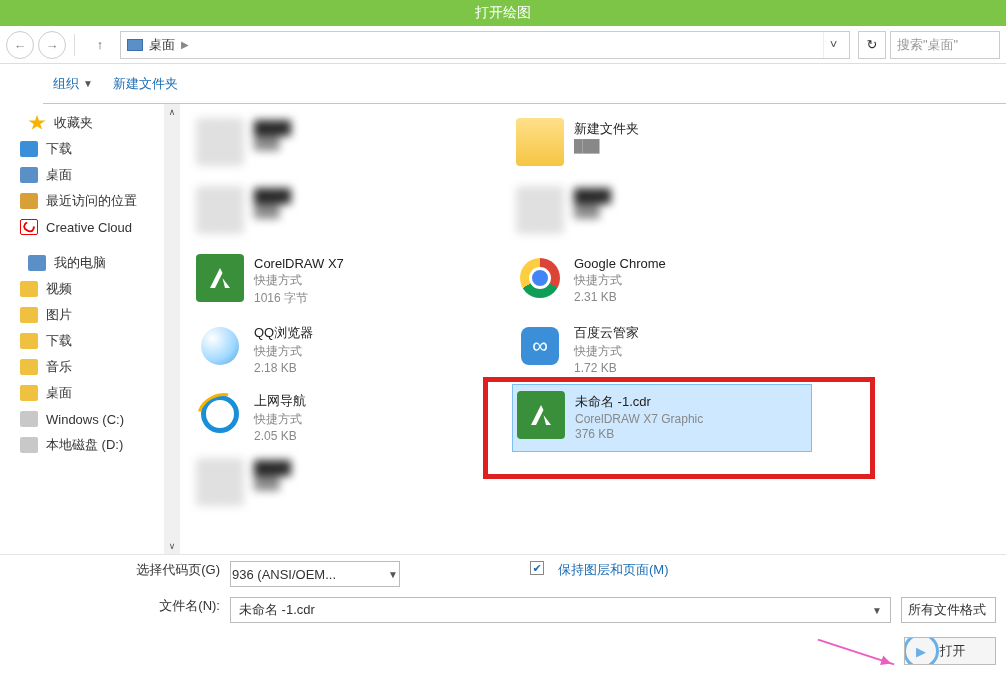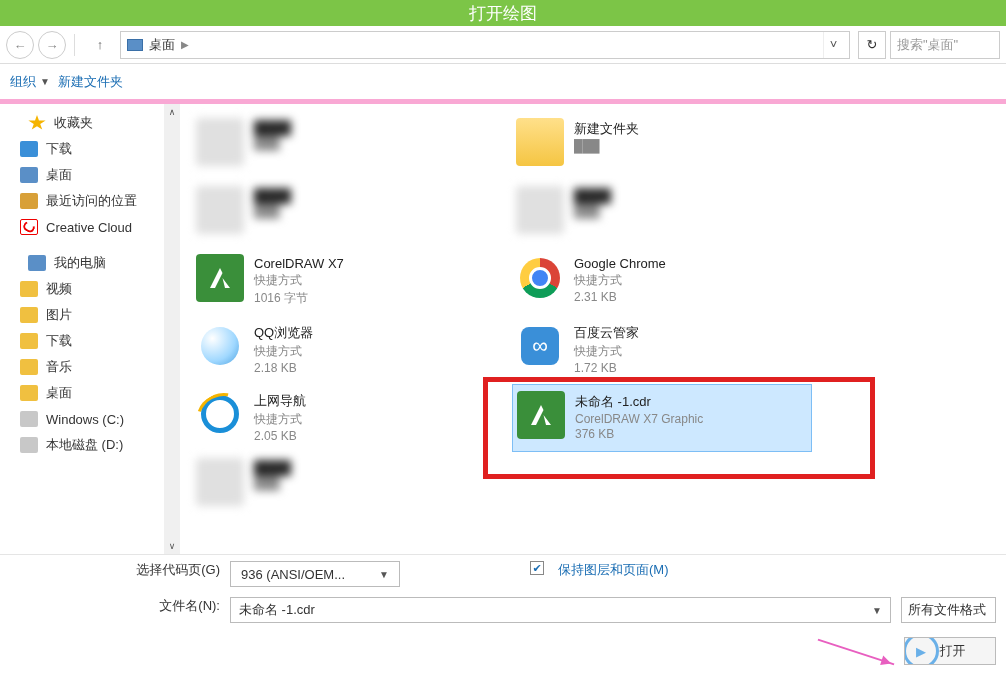--- a/index.html
+++ b/index.html
@@ -1,31 +1,31 @@
 <!DOCTYPE html>
 <html><head>
 <meta charset="utf-8">
 <style>
 * { margin: 0; padding: 0; box-sizing: border-box; font-family: "Microsoft YaHei", "Segoe UI", sans-serif; }
 body { width: 1006px; height: 686px; background: #fff; overflow: hidden; font-size: 13px; color: #333; }
 
 .titlebar { height: 26px; background: #7cc547; display: flex; align-items: center; justify-content: center; }
-.titlebar span { color: #fff; font-size: 17px; }
+.titlebar span { color: #fff; font-size: 14px; }
 
 .navbar { height: 38px; border-bottom: 1px solid #ddd; display: flex; align-items: center; padding: 0 6px; gap: 4px; }
 .nav-btn { width: 28px; height: 28px; border: 1px solid #ccc; border-radius: 50%; display: flex; align-items: center; justify-content: center; color: #888; background: #fff; }
 .up-btn { width: 24px; height: 24px; display: flex; align-items: center; justify-content: center; color: #555; }
 .breadcrumb { flex: 1; height: 28px; border: 1px solid #ccc; display: flex; align-items: center; padding: 0 6px; gap: 6px; margin: 0 4px; }
 .bc-icon { width: 16px; height: 12px; background: #5a8fc7; border: 1px solid #3a6fa7; }
 .bc-arrow { color: #888; font-size: 10px; }
 .bc-drop { margin-left: auto; width: 20px; height: 100%; display: flex; align-items: center; justify-content: center; color: #555; border-left: 1px solid #eee; }
 .refresh-btn { width: 28px; height: 28px; display: flex; align-items: center; justify-content: center; border: 1px solid #ccc; }
 .search-box { width: 110px; height: 28px; border: 1px solid #ccc; padding: 0 6px; color: #999; display: flex; align-items: center; }
 
-.toolbar { height: 40px; display: flex; align-items: center; padding: 0 10px; gap: 8px; border-bottom: 5px solid #f9a8d4; }
+.toolbar { height: 40px; display: flex; align-items: center; padding: 0 10px; gap: 20px; border-bottom: 1px solid #f9a8d4; margin-left: 43px; }
 .tb-item { color: #1a6db3; display: flex; align-items: center; gap: 4px; }
 .tb-drop { font-size: 10px; color: #555; }
 
 .main { display: flex; height: 450px; position: relative; }
 .sidebar { width: 180px; border-right: 1px solid #e8e8e8; padding: 6px 0; overflow: hidden; }
 .sb-group { margin-bottom: 10px; }
 .sb-item { display: flex; align-items: center; height: 26px; padding: 0 10px 0 20px; gap: 8px; }
 .sb-head { padding-left: 10px; }
 .sb-expand { width: 10px; color: #666; font-size: 10px; }
 .sb-icon { width: 18px; height: 16px; background: #f0c040; border-radius: 2px; flex-shrink: 0; }
@@ -60,21 +60,21 @@
 .fi-text.blur { filter: blur(4px); color: #bbb; }
 
 .highlight-box { position: absolute; border: 5px solid #e02020; pointer-events: none; }
 .selected-file { background: #cde8ff; border: 1px solid #7dbef5; }
 
 .bottom { border-top: 1px solid #e5e5e5; padding: 6px 10px 0; }
 .row { display: flex; height: 36px; gap: 10px; }
 .row-label { text-align: right; color: #333; }
 .codepage-label { width: 210px; }
 .filename-label { width: 210px; }
-.select-box { height: 26px; border: 1px solid #bbb; display: flex; align-items: center; padding: 0 10px; background: #fff; }
+.select-box { height: 26px; border: 1px solid #bbb; display: flex; align-items: center; padding: 0 1px; background: #fff; }
 .select-arrow { margin-left: auto; font-size: 10px; color: #555; }
 .checkbox { width: 14px; height: 14px; border: 1px solid #888; display: inline-flex; align-items: center; justify-content: center; color: #1a6db3; font-size: 11px; margin-right: 4px; }
 .check-label { color: #1a6db3; }
 .filename-input { flex: 1; height: 26px; border: 1px solid #bbb; padding: 0 8px; display: flex; align-items: center; }
 .filetype-box { width: 95px; height: 26px; border: 1px solid #bbb; display: flex; align-items: center; padding: 0 6px; }
 
 .open-btn-area { display: flex; justify-content: flex-end; padding: 4px 0 0; position: relative; }
 .open-btn { width: 92px; height: 28px; border: 1px solid #bbb; display: flex; align-items: center; justify-content: center; background: #f5f5f5; position: relative; overflow: hidden; }
 .open-btn .play { position: absolute; left: -2px; width: 36px; height: 36px; border-radius: 50%; border: 3px solid #6ab0e8; display: flex; align-items: center; justify-content: center; color: #6ab0e8; }
 .pink-arrow { position: absolute; right: 100px; bottom: 12px; width: 80px; height: 2px; background: #e85fc0; transform: rotate(18deg); }

